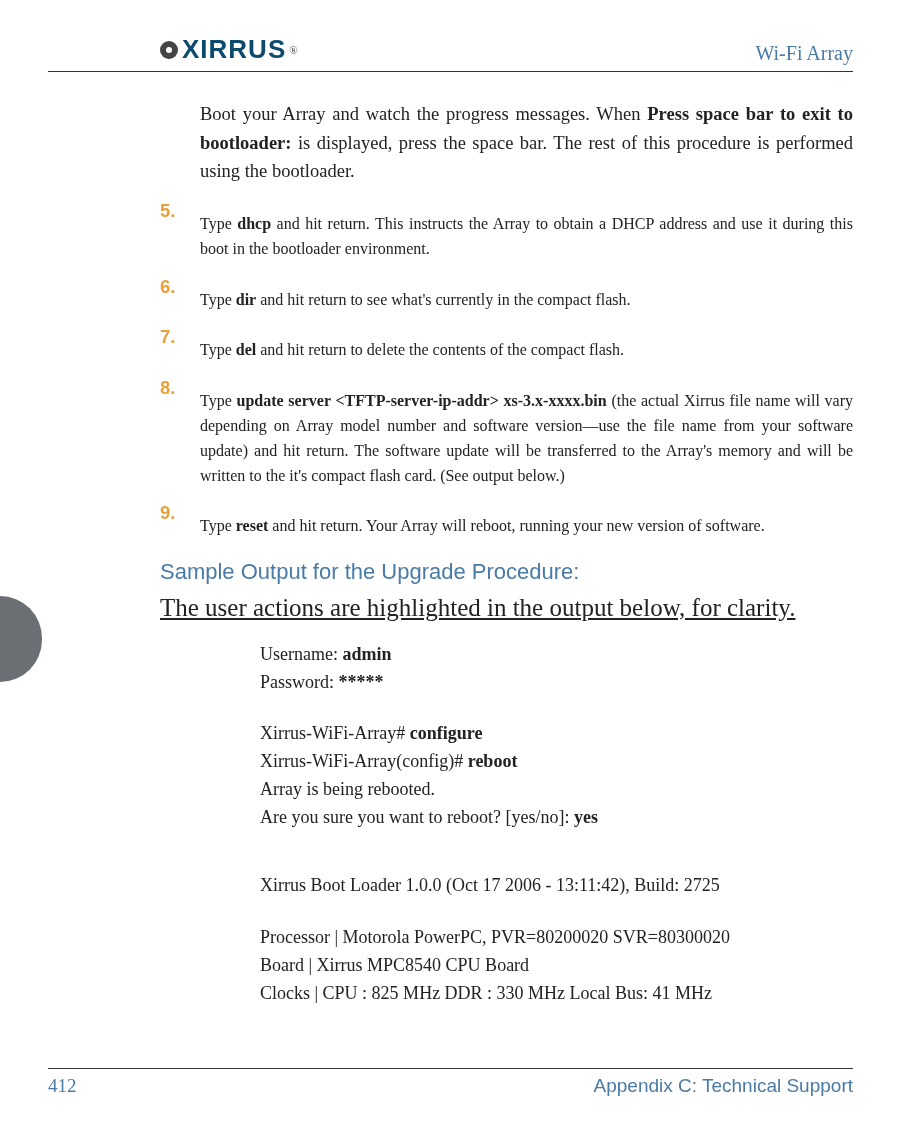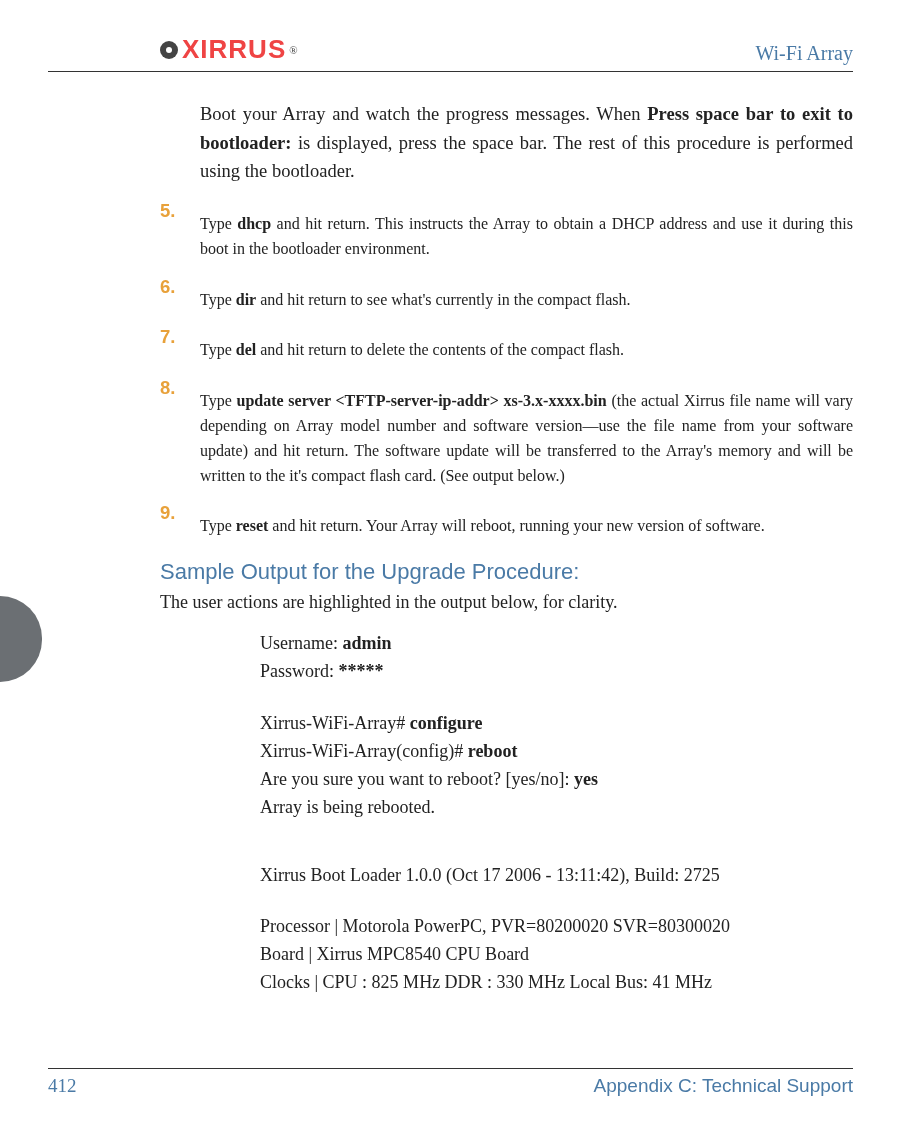--- a/index.html
+++ b/index.html
@@ -30,21 +30,21 @@
       width: 18px; height: 18px; background: #444; border-radius: 50%;
       display: flex; align-items: center; justify-content: center;
       margin-right: 1px;
     }
     .logo-dot::after { content: ""; width: 6px; height: 6px; background: #fff; border-radius: 50%; }
     .logo-text {
       font-family: Arial, Helvetica, sans-serif;
       font-weight: 900;
       font-size: 26px;
       letter-spacing: 1px;
-      color: #ef4444;
+      color: #0c4a6e;
     }
     .logo-reg { font-size: 11px; vertical-align: top; color: #444; }
     .header-title {
       font-family: Georgia, serif;
       font-size: 20px;
       color: #4a7aa6;
     }
     .content { padding-left: 112px; }
     .para {
       font-size: 18.5px;
@@ -74,23 +74,24 @@
     .b { font-weight: bold; }
     .section-heading {
       font-family: Arial, Helvetica, sans-serif;
       font-size: 22px;
       color: #4a7aa6;
       margin-top: 20px;
       margin-bottom: 4px;
       font-weight: normal;
     }
     .section-intro {
-      font-size: 18px;
+      font-size: 25px;
       line-height: 1.5;
       margin-bottom: 14px;
+      text-decoration: underline;
     }
     .output {
       padding-left: 100px;
       font-size: 18px;
       line-height: 1.55;
     }
     .output-line { margin: 0; }
     .output-gap { height: 24px; }
     .output-biggap { height: 40px; }
     .footer {
@@ -163,22 +164,22 @@
 
     <h2 class="section-heading">Sample Output for the Upgrade Procedure:</h2>
     <p class="section-intro">The user actions are highlighted in the output below, for clarity.</p>
 
     <div class="output" id="output-container">
         <p class="output-line"><span>Username: </span><span class="b">admin</span></p>
         <p class="output-line"><span>Password: </span><span class="b">*****</span></p>
         <div class="output-gap"></div>
         <p class="output-line"><span>Xirrus-WiFi-Array# </span><span class="b">configure</span></p>
         <p class="output-line"><span>Xirrus-WiFi-Array(config)# </span><span class="b">reboot</span></p>
+        <p class="output-line"><span>Array is being rebooted.</span></p>
         <p class="output-line"><span>Are you sure you want to reboot? [yes/no]: </span><span class="b">yes</span></p>
-        <p class="output-line"><span>Array is being rebooted.</span></p>
         <div class="output-biggap"></div>
         <p class="output-line"><span>Xirrus Boot Loader 1.0.0 (Oct 17 2006 - 13:11:42), Build: 2725</span></p>
         <div class="output-gap"></div>
         <p class="output-line"><span>Processor   |  Motorola PowerPC, PVR=80200020 SVR=80300020</span></p>
         <p class="output-line"><span>Board        |  Xirrus MPC8540 CPU Board</span></p>
         <p class="output-line"><span>Clocks       |  CPU : 825 MHz   DDR : 330 MHz   Local Bus: 41 MHz</span></p>
       </div>
 
   </div>
 

